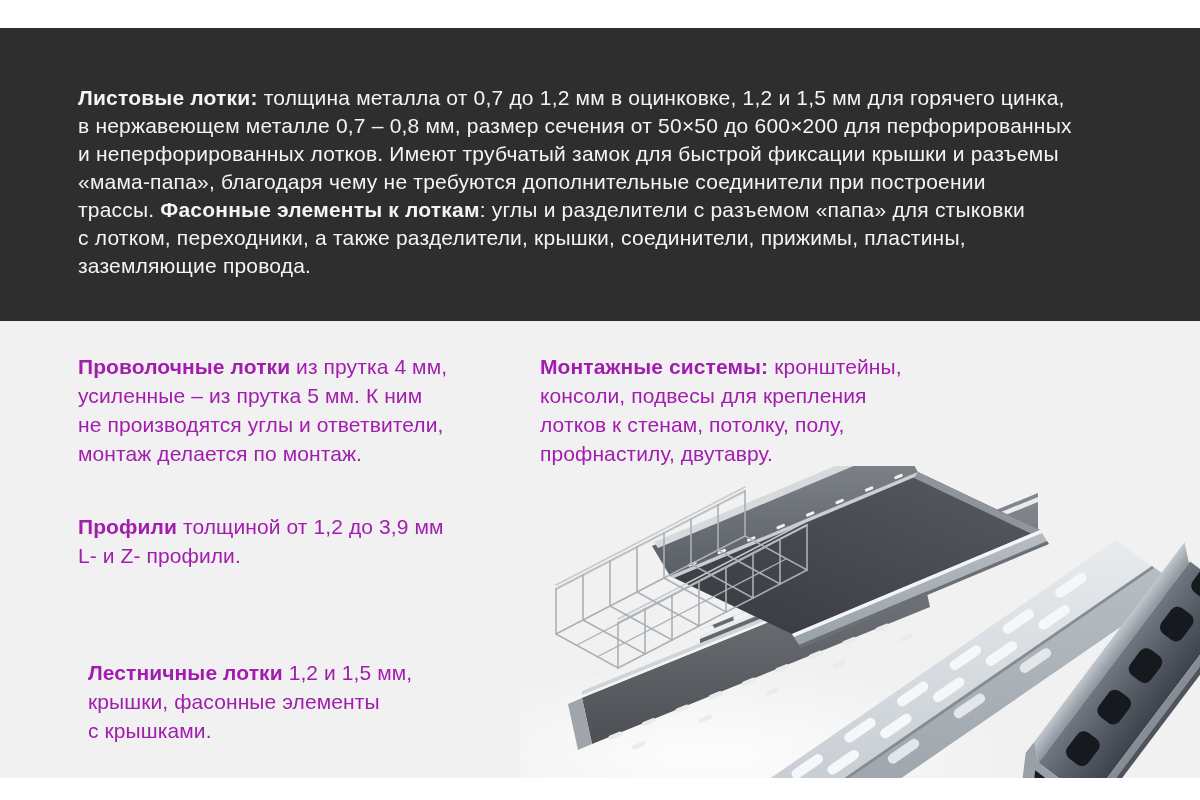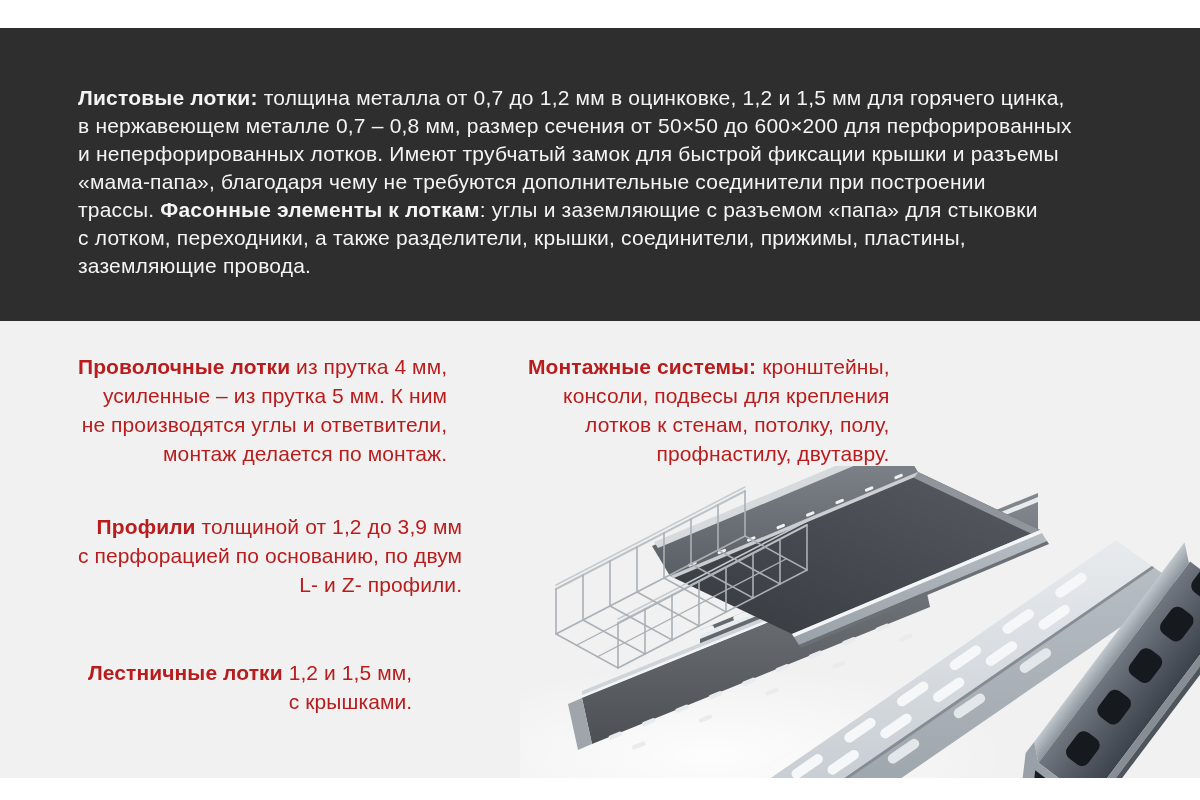--- a/index.html
+++ b/index.html
@@ -2,64 +2,64 @@
 <html><head>
 <meta charset="utf-8">
 <style>
   html,body{margin:0;padding:0;background:#ffffff;}
   .page{position:relative;width:1200px;height:800px;overflow:hidden;background:#ffffff;
         font-family:"Liberation Sans", sans-serif;}
   .hero{position:absolute;left:0;top:28px;width:1200px;height:293px;background:#2e2e2e;}
   .hero-text{position:absolute;left:78px;top:56px;width:1070px;font-size:21px;line-height:28px;
              color:#f4f4f4;letter-spacing:0.2px;}
   .content{position:absolute;left:0;top:321px;width:1200px;height:457px;background:#f2f1f1;}
-  .tblock{position:absolute;font-size:21px;line-height:29px;color:#b91c1c;letter-spacing:0.1px;text-align:right;}
+  .tblock{position:absolute;font-size:21px;line-height:29px;color:#a21caf;letter-spacing:0.1px;}
   .b{font-weight:700;}
   .line{white-space:nowrap;}
   .hero .line{white-space:normal;}
   .products{position:absolute;right:0;bottom:0;width:680px;height:312px;}
 </style>
 </head>
 <body>
 
 <div class="page">
 
   <div class="hero">
     <div class="hero-text">
       <div class="line"><span class="b">Листовые лотки:</span><span> толщина металла от 0,7 до 1,2 мм в оцинковке, 1,2 и 1,5 мм для горячего цинка,</span></div>
       <div class="line"><span>в нержавеющем металле 0,7 – 0,8 мм, размер сечения от 50×50 до 600×200 для перфорированных</span></div>
       <div class="line"><span>и неперфорированных лотков. Имеют трубчатый замок для быстрой фиксации крышки и разъемы</span></div>
       <div class="line"><span>«мама-папа», благодаря чему не требуются дополнительные соединители при построении</span></div>
-      <div class="line"><span>трассы. </span><span class="b">Фасонные элементы к лоткам</span><span>: углы и заземляющие с разъемом «папа» для стыковки</span></div>
+      <div class="line"><span>трассы. </span><span class="b">Фасонные элементы к лоткам</span><span>: углы и разделители с разъемом «папа» для стыковки</span></div>
       <div class="line"><span>с лотком, переходники, а также разделители, крышки, соединители, прижимы, пластины,</span></div>
       <div class="line"><span>заземляющие провода.</span></div>
     </div>
   </div>
 
   <div class="content">
 
     <div class="tblock" style="left:78px;top:31px;">
       <div class="line"><span class="b">Проволочные лотки</span><span> из прутка 4 мм,</span></div>
       <div class="line"><span>усиленные – из прутка 5 мм. К ним</span></div>
       <div class="line"><span>не производятся углы и ответвители,</span></div>
       <div class="line"><span>монтаж делается по монтаж.</span></div>
     </div>
 
     <div class="tblock" style="left:78px;top:191px;">
       <div class="line"><span class="b">Профили</span><span> толщиной от 1,2 до 3,9 мм</span></div>
-      <div class="line"><span>с перфорацией по основанию, по двум</span></div>
       <div class="line"><span>L- и Z- профили.</span></div>
     </div>
 
     <div class="tblock" style="left:88px;top:337px;">
       <div class="line"><span class="b">Лестничные лотки</span><span> 1,2 и 1,5 мм,</span></div>
+      <div class="line"><span>крышки, фасонные элементы</span></div>
       <div class="line"><span>с крышками.</span></div>
     </div>
 
-    <div class="tblock" style="left:528px;top:31px;">
+    <div class="tblock" style="left:540px;top:31px;">
       <div class="line"><span class="b">Монтажные системы:</span><span> кронштейны,</span></div>
       <div class="line"><span>консоли, подвесы для крепления</span></div>
       <div class="line"><span>лотков к стенам, потолку, полу,</span></div>
       <div class="line"><span>профнастилу, двутавру.</span></div>
     </div>
 
     <svg class="products" viewBox="0 0 680 312" aria-hidden="true">
       <defs>
         <radialGradient id="gGlow" cx="0.5" cy="0.5" r="0.5">
           <stop offset="0" stop-color="#ffffff" stop-opacity="0.85"></stop>

